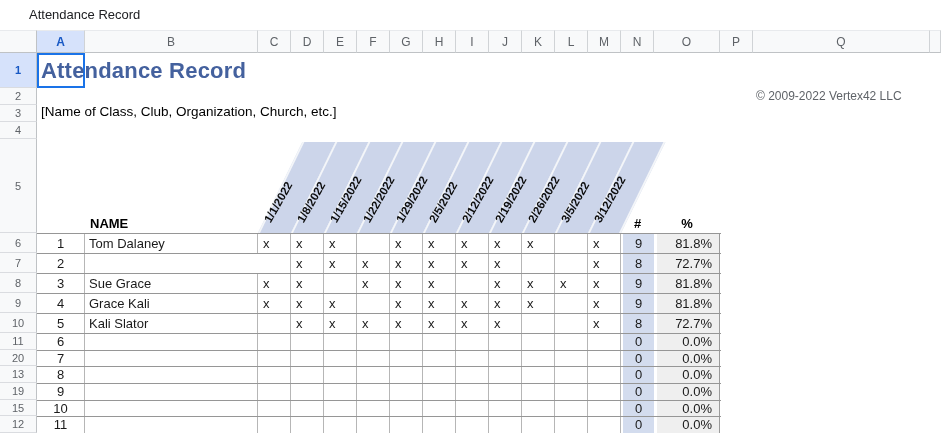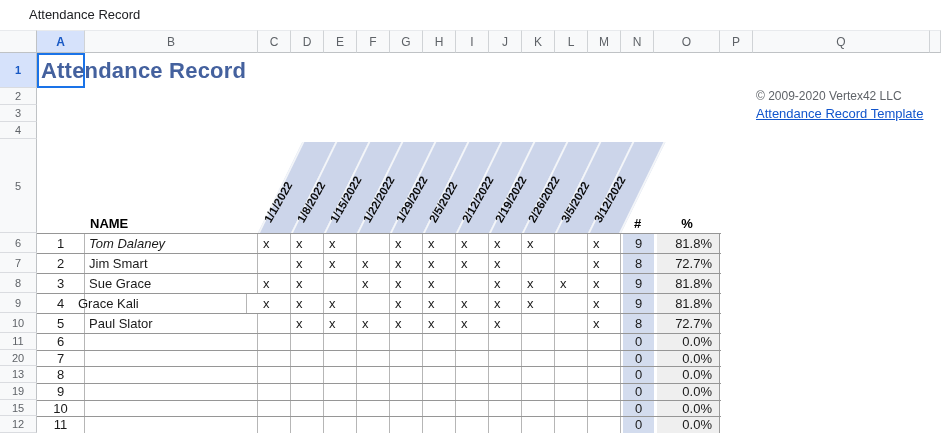--- a/index.html
+++ b/index.html
@@ -114,23 +114,23 @@
       <div class="rowhead" style="top: 350px; height: 16px; line-height: 16px;">20</div>
       <div class="rowhead" style="top: 366px; height: 17px; line-height: 17px;">13</div>
       <div class="rowhead" style="top: 383px; height: 17px; line-height: 17px;">19</div>
       <div class="rowhead" style="top: 400px; height: 16px; line-height: 16px;">15</div>
       <div class="rowhead" style="top: 416px; height: 17px; line-height: 17px;">12</div>
     </div>
 
   <div id="selbox"></div>
 
   <div class="sheet-title">Attendance Record</div>
-
-  <div class="copyright">© 2009-2020 Vertex42 LLC</div>
-  <a class="tpl-link">Attendance Record Template</a>
+  <div class="sheet-subtitle">[Name of Class, Club, Organization, Church, etc.]</div>
+
+  <div class="copyright">© 2009-2022 Vertex42 LLC</div>
 
   <div id="dateheaders">
       <div class="datecell" style="left: 258px;"></div>
       <div class="datelabel" style="left: 273px;">1/1/2022</div>
       <div class="datecell" style="left: 291px;"></div>
       <div class="datelabel" style="left: 306px;">1/8/2022</div>
       <div class="datecell" style="left: 324px;"></div>
       <div class="datelabel" style="left: 339px;">1/15/2022</div>
       <div class="datecell" style="left: 357px;"></div>
       <div class="datelabel" style="left: 372px;">1/22/2022</div>
@@ -149,38 +149,37 @@
       <div class="datecell last" style="left: 588px;"></div>
       <div class="datelabel" style="left: 603px;">3/12/2022</div>
     </div>
   <div class="name-header">NAME</div>
   <div class="count-header">#</div>
   <div class="percent-header">%</div>
 
   <div id="rows">
       <div class="trow" style="top: 233px; height: 20px;">
         <div class="tc num" style="left: 0px; width: 48px; line-height: 19px;">1</div>
-        <div class="tc nm" style="left: 48px; width: 173px; line-height: 19px; font-style: italic;">Tom Dalaney</div>
+        <div class="tc nm" style="left: 48px; width: 173px; line-height: 19px;">Tom Dalaney</div>
         <div class="tc mark" style="left: 221px; width: 33px; line-height: 19px;">x</div>
         <div class="tc mark" style="left: 254px; width: 33px; line-height: 19px;">x</div>
         <div class="tc mark" style="left: 287px; width: 33px; line-height: 19px;">x</div>
         <div class="tc mark" style="left: 320px; width: 33px; line-height: 19px;"></div>
         <div class="tc mark" style="left: 353px; width: 33px; line-height: 19px;">x</div>
         <div class="tc mark" style="left: 386px; width: 33px; line-height: 19px;">x</div>
         <div class="tc mark" style="left: 419px; width: 33px; line-height: 19px;">x</div>
         <div class="tc mark" style="left: 452px; width: 33px; line-height: 19px;">x</div>
         <div class="tc mark" style="left: 485px; width: 33px; line-height: 19px;">x</div>
         <div class="tc mark" style="left: 518px; width: 33px; line-height: 19px;"></div>
         <div class="tc mark" style="left: 551px; width: 33px; line-height: 19px;">x</div>
         <div class="tc cnt" style="left: 586px; width: 31px; line-height: 19px;">9</div>
         <div class="tc pct" style="left: 620px; width: 63px; line-height: 19px;">81.8%</div>
       </div>
       <div class="trow" style="top: 253px; height: 20px;">
         <div class="tc num" style="left: 0px; width: 48px; line-height: 19px;">2</div>
-        <div class="tc nm" style="left: 48px; width: 173px; line-height: 19px;">Jim Smart</div>
         <div class="tc mark" style="left: 221px; width: 33px; line-height: 19px;"></div>
         <div class="tc mark" style="left: 254px; width: 33px; line-height: 19px;">x</div>
         <div class="tc mark" style="left: 287px; width: 33px; line-height: 19px;">x</div>
         <div class="tc mark" style="left: 320px; width: 33px; line-height: 19px;">x</div>
         <div class="tc mark" style="left: 353px; width: 33px; line-height: 19px;">x</div>
         <div class="tc mark" style="left: 386px; width: 33px; line-height: 19px;">x</div>
         <div class="tc mark" style="left: 419px; width: 33px; line-height: 19px;">x</div>
         <div class="tc mark" style="left: 452px; width: 33px; line-height: 19px;">x</div>
         <div class="tc mark" style="left: 485px; width: 33px; line-height: 19px;"></div>
         <div class="tc mark" style="left: 518px; width: 33px; line-height: 19px;"></div>
@@ -200,38 +199,38 @@
         <div class="tc mark" style="left: 419px; width: 33px; line-height: 19px;"></div>
         <div class="tc mark" style="left: 452px; width: 33px; line-height: 19px;">x</div>
         <div class="tc mark" style="left: 485px; width: 33px; line-height: 19px;">x</div>
         <div class="tc mark" style="left: 518px; width: 33px; line-height: 19px;">x</div>
         <div class="tc mark" style="left: 551px; width: 33px; line-height: 19px;">x</div>
         <div class="tc cnt" style="left: 586px; width: 31px; line-height: 19px;">9</div>
         <div class="tc pct" style="left: 620px; width: 63px; line-height: 19px;">81.8%</div>
       </div>
       <div class="trow" style="top: 293px; height: 20px;">
         <div class="tc num" style="left: 0px; width: 48px; line-height: 19px;">4</div>
-        <div class="tc nm" style="left: 37px; width: 173px; line-height: 19px;">Grace Kali</div>
+        <div class="tc nm" style="left: 48px; width: 173px; line-height: 19px;">Grace Kali</div>
         <div class="tc mark" style="left: 221px; width: 33px; line-height: 19px;">x</div>
         <div class="tc mark" style="left: 254px; width: 33px; line-height: 19px;">x</div>
         <div class="tc mark" style="left: 287px; width: 33px; line-height: 19px;">x</div>
         <div class="tc mark" style="left: 320px; width: 33px; line-height: 19px;"></div>
         <div class="tc mark" style="left: 353px; width: 33px; line-height: 19px;">x</div>
         <div class="tc mark" style="left: 386px; width: 33px; line-height: 19px;">x</div>
         <div class="tc mark" style="left: 419px; width: 33px; line-height: 19px;">x</div>
         <div class="tc mark" style="left: 452px; width: 33px; line-height: 19px;">x</div>
         <div class="tc mark" style="left: 485px; width: 33px; line-height: 19px;">x</div>
         <div class="tc mark" style="left: 518px; width: 33px; line-height: 19px;"></div>
         <div class="tc mark" style="left: 551px; width: 33px; line-height: 19px;">x</div>
         <div class="tc cnt" style="left: 586px; width: 31px; line-height: 19px;">9</div>
         <div class="tc pct" style="left: 620px; width: 63px; line-height: 19px;">81.8%</div>
       </div>
       <div class="trow" style="top: 313px; height: 20px;">
         <div class="tc num" style="left: 0px; width: 48px; line-height: 19px;">5</div>
-        <div class="tc nm" style="left: 48px; width: 173px; line-height: 19px;">Paul Slator</div>
+        <div class="tc nm" style="left: 48px; width: 173px; line-height: 19px;">Kali Slator</div>
         <div class="tc mark" style="left: 221px; width: 33px; line-height: 19px;"></div>
         <div class="tc mark" style="left: 254px; width: 33px; line-height: 19px;">x</div>
         <div class="tc mark" style="left: 287px; width: 33px; line-height: 19px;">x</div>
         <div class="tc mark" style="left: 320px; width: 33px; line-height: 19px;">x</div>
         <div class="tc mark" style="left: 353px; width: 33px; line-height: 19px;">x</div>
         <div class="tc mark" style="left: 386px; width: 33px; line-height: 19px;">x</div>
         <div class="tc mark" style="left: 419px; width: 33px; line-height: 19px;">x</div>
         <div class="tc mark" style="left: 452px; width: 33px; line-height: 19px;">x</div>
         <div class="tc mark" style="left: 485px; width: 33px; line-height: 19px;"></div>
         <div class="tc mark" style="left: 518px; width: 33px; line-height: 19px;"></div>

